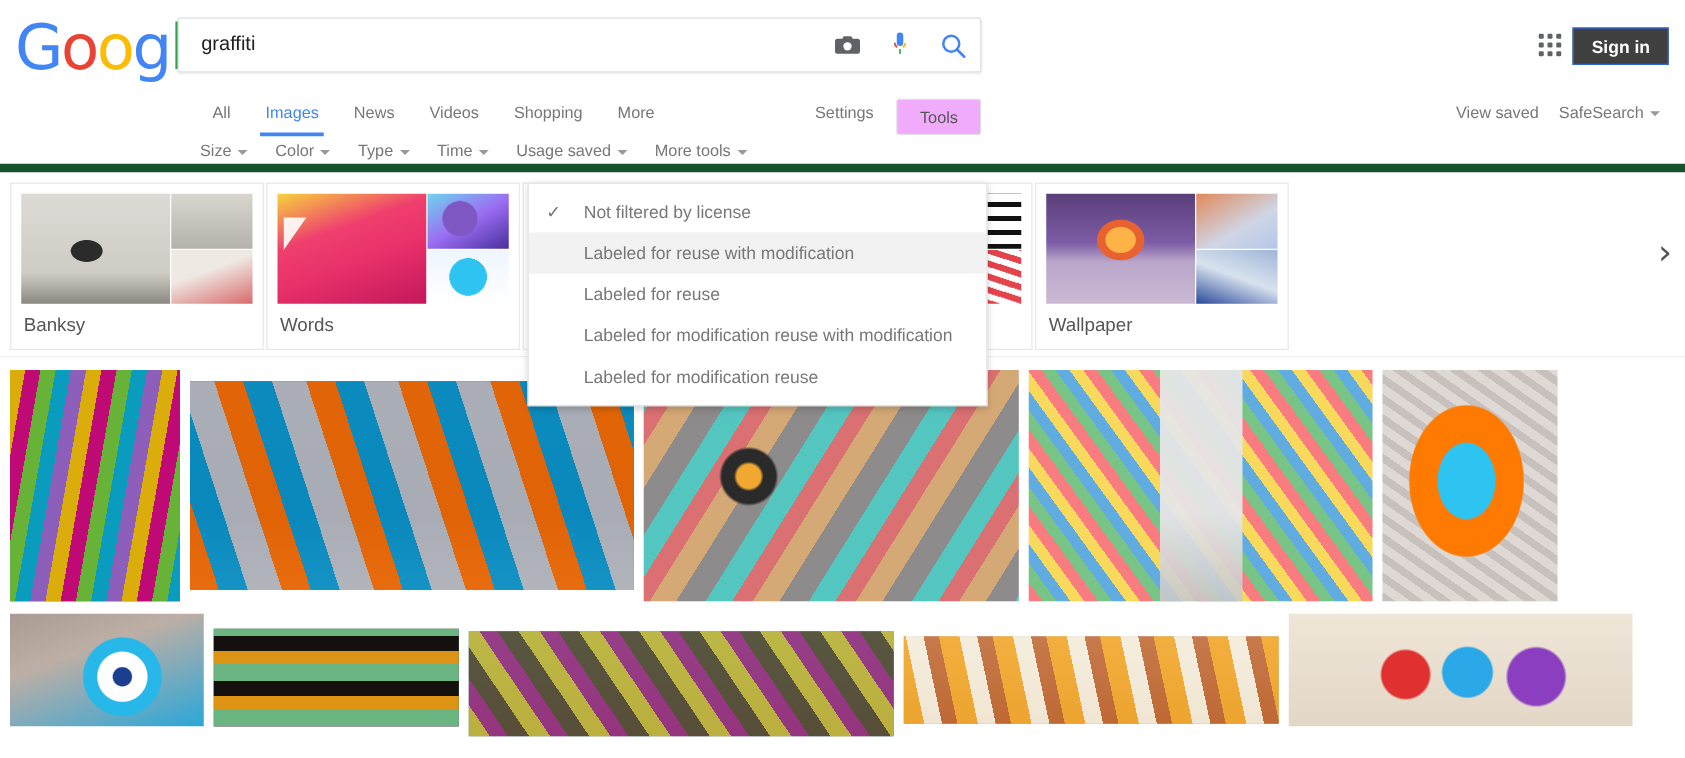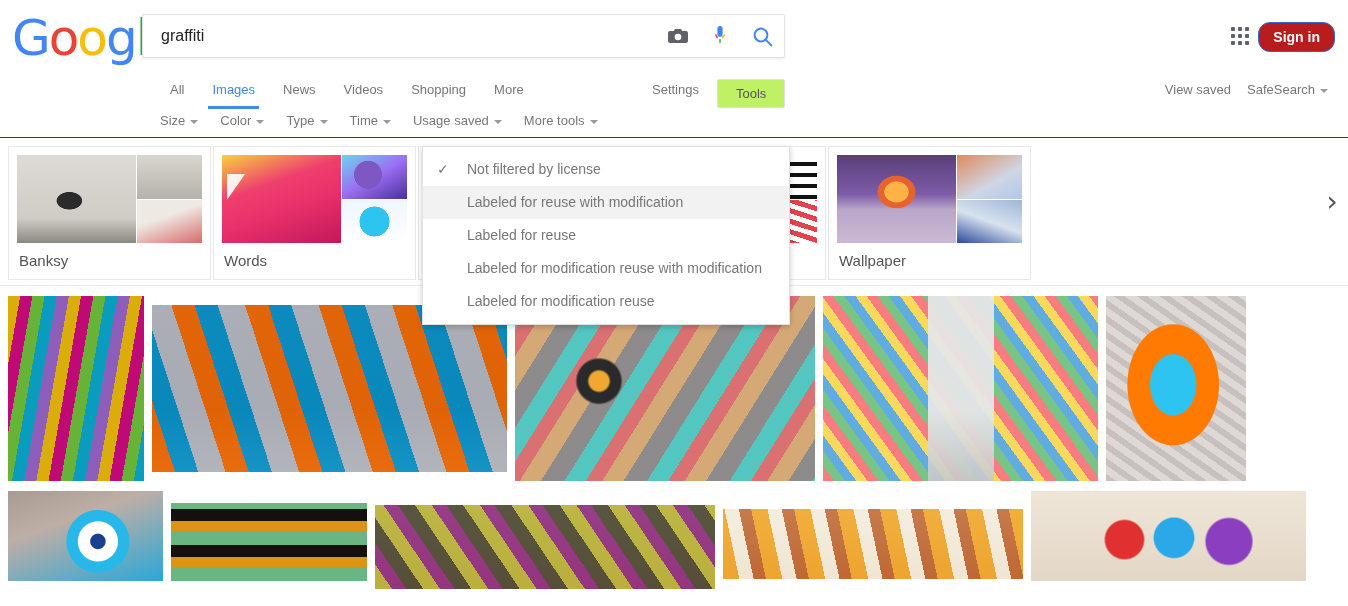--- a/index.html
+++ b/index.html
@@ -76,24 +76,24 @@
     grid-template-rows: repeat(3, 4px);
     gap: 3px;
     justify-content: center; align-content: center;
     cursor: pointer;
   }
   .apps-grid i { background: #5f6368; border-radius: 1px; display: block; width:4px; height:4px; }
 
   .signin {
     position: absolute;
     right: 13px; top: 22px;
-    background: #b91c1c;
+    background: #404040;
     color: #fff;
     border: 1px solid #3367d6;
-    border-radius: 12px;
+    border-radius: 0;
     font-size: 14px;
     font-weight: bold;
     padding: 0 14px;
     height: 30px;
     line-height: 28px;
     cursor: pointer;
     font-family: "Liberation Sans", sans-serif;
   }
 
   
@@ -128,39 +128,39 @@
     left: 640px; top: 0;
     display: flex; align-items: flex-end;
   }
   .plain-link {
     font-size: 13px; color: #777;
     padding: 10px 12px 11px 12px;
     cursor: pointer;
   }
   .tools-btn {
     font-size: 13px; color: #555;
-    background: #bef264;
+    background: #f0abfc;
     border: 1px solid #e0e0e0;
     border-radius: 2px;
     padding: 6px 18px;
     margin: 5px 0 0 6px;
     cursor: pointer;
   }
   .right-links {
     position: absolute;
     right: 12px; top: 0;
     display: flex; align-items: center;
   }
   .right-links .plain-link { padding: 10px 8px; }
 
   
   .filterbar {
     position: relative;
     height: 30px;
-    border-bottom: 1px solid #14532d;
+    border-bottom: 7px solid #14532d;
     padding-left: 24px;
   }
   .filters {
     position: absolute;
     left: 160px; top: 0;
     display: flex;
   }
   .filter {
     font-size: 13px;
     color: #777;

